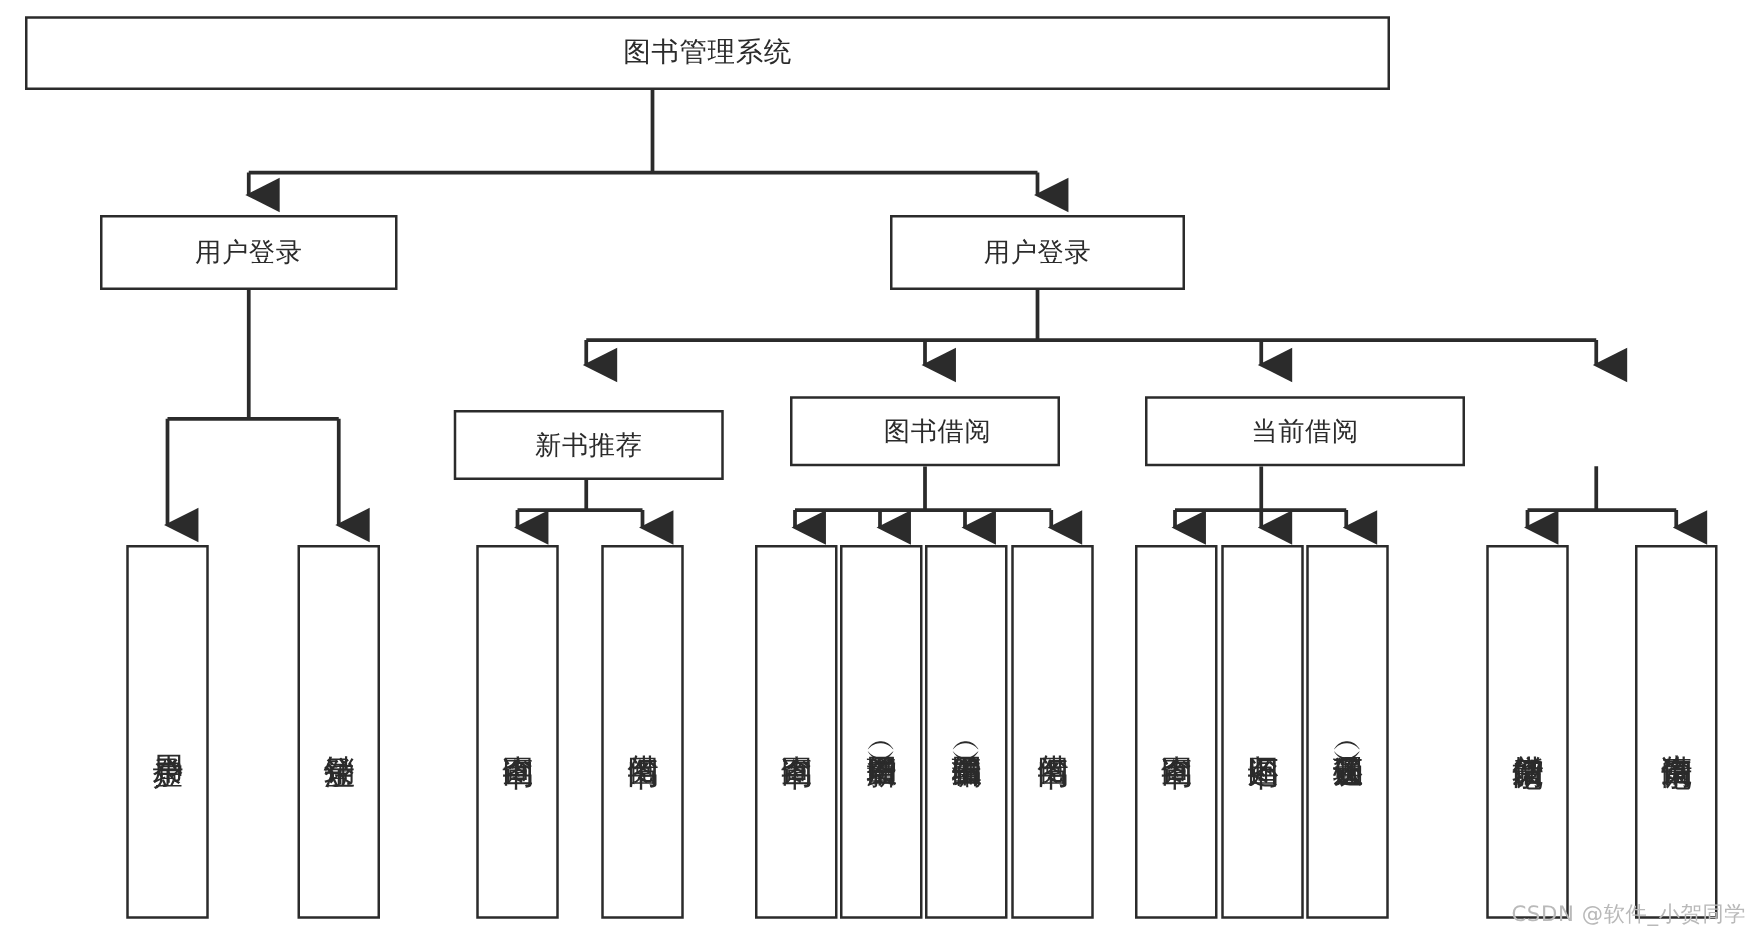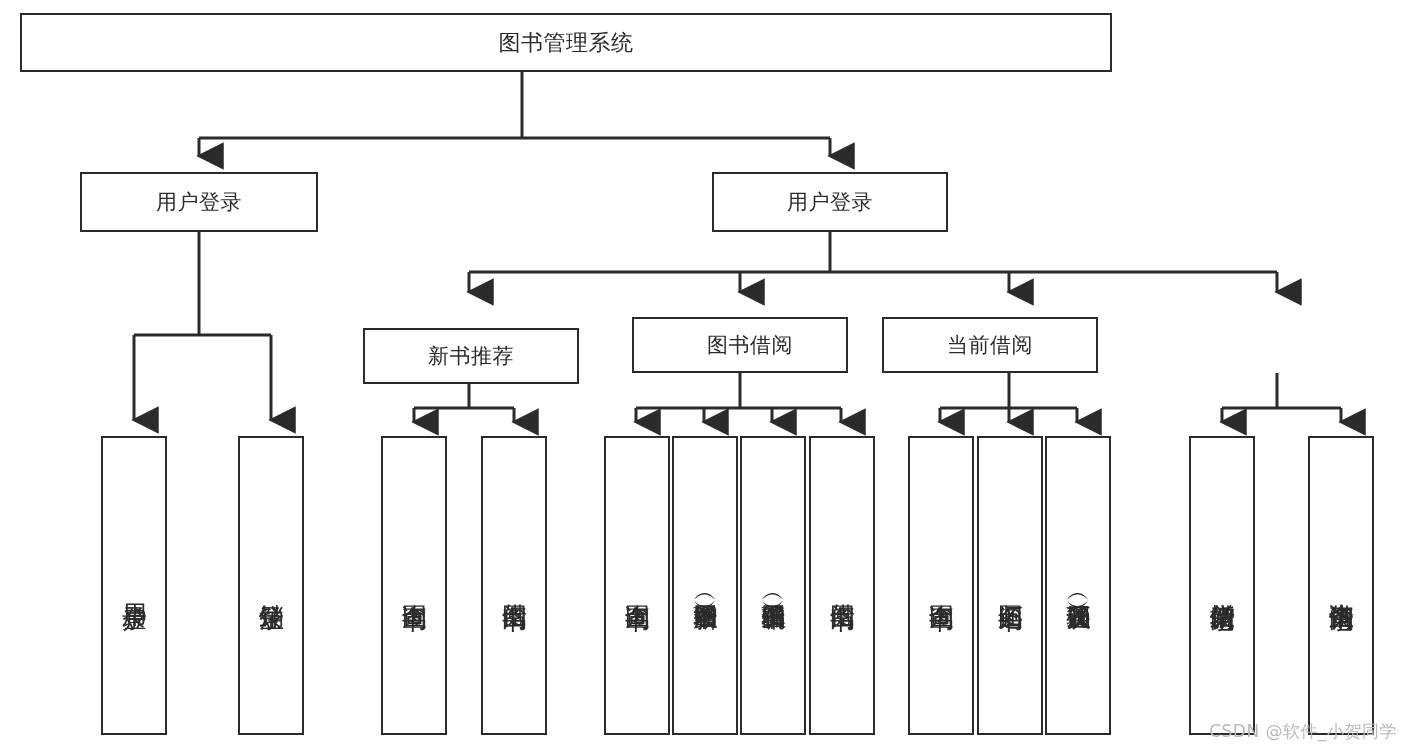--- a/index.html
+++ b/index.html
@@ -148,21 +148,21 @@
   </div>
 
   <div class="node h" style="left:363px; top:317px; width:216px; height:56px;margin-top:11px;">
     <span class="label">新书推荐</span>
   </div>
 
   <div class="node h" style="left:632px; top:317px; width:216px; height:56px;padding-left:20px;">
     <span class="label">图书借阅</span>
   </div>
 
-  <div class="node h" style="left:882px; top:317px; width:216px; height:56px;">
+  <div class="node h" style="left:916px; top:317px; width:256px; height:56px;">
     <span class="label">当前借阅</span>
   </div>
 
 
   <div class="node v" style="left:101px; top:436px; width:66px; height:299px;">
     <span class="label">用户登录</span>
   </div>
 
   <div class="node v" style="left:238px; top:436px; width:66px; height:299px;">
     <span class="label">注销登录</span>

